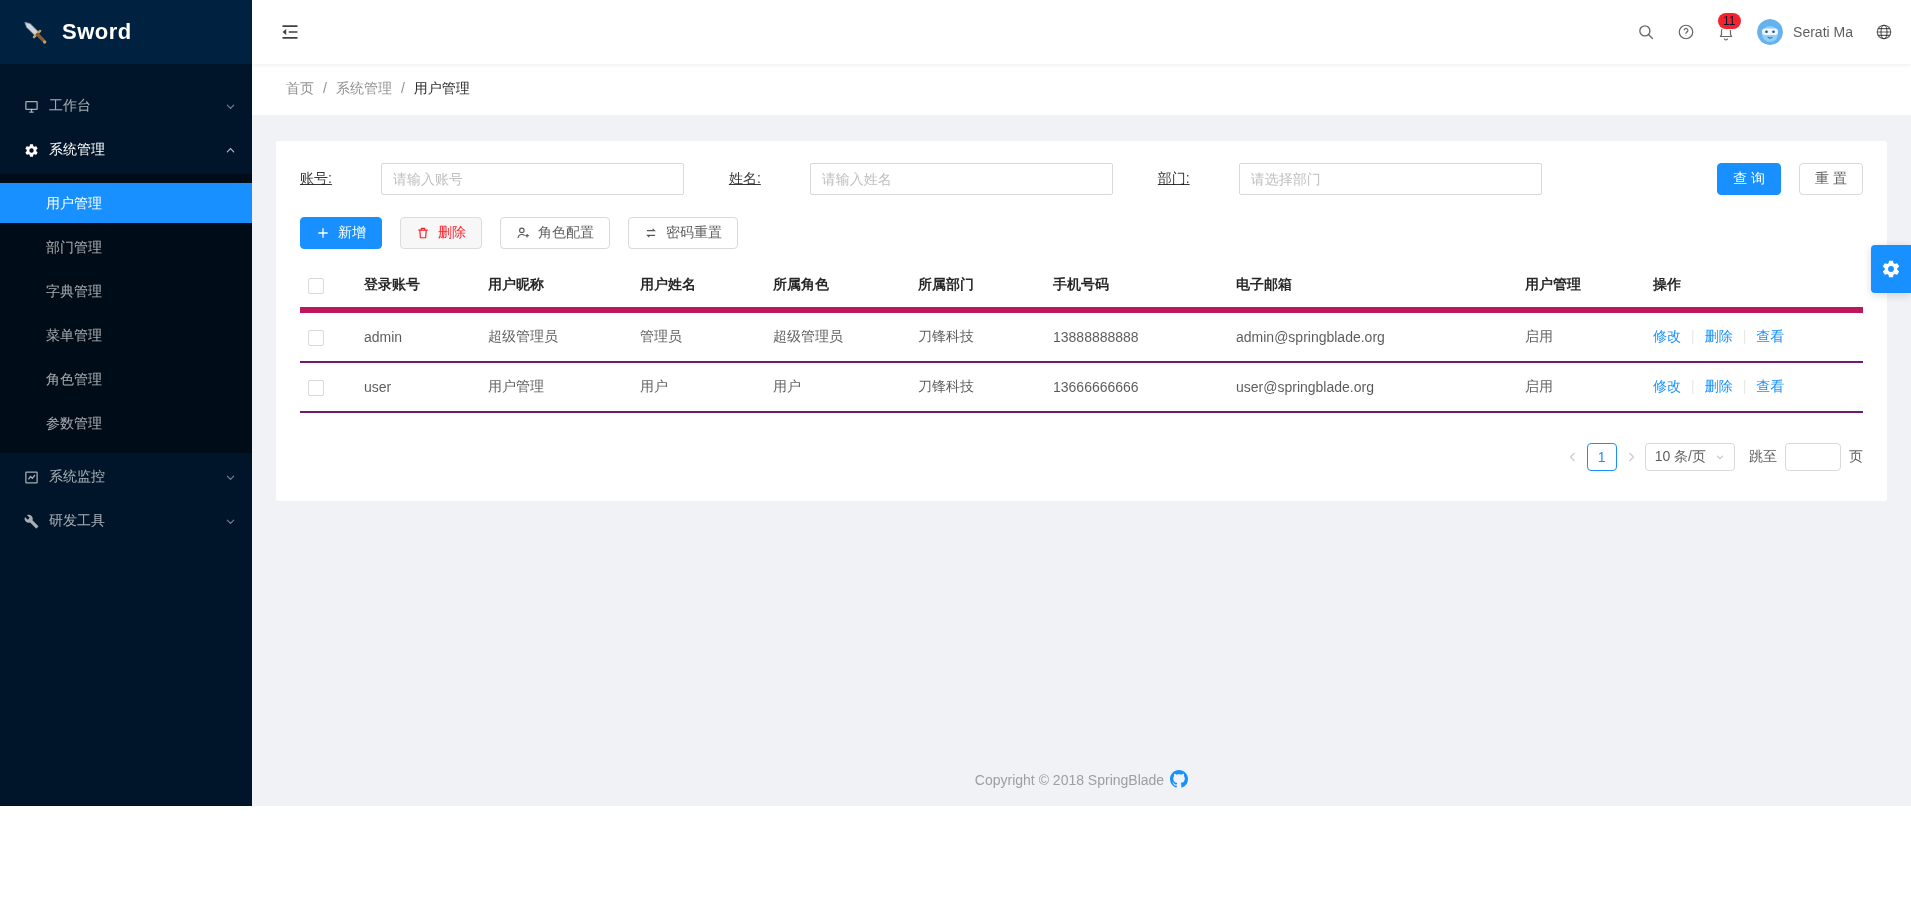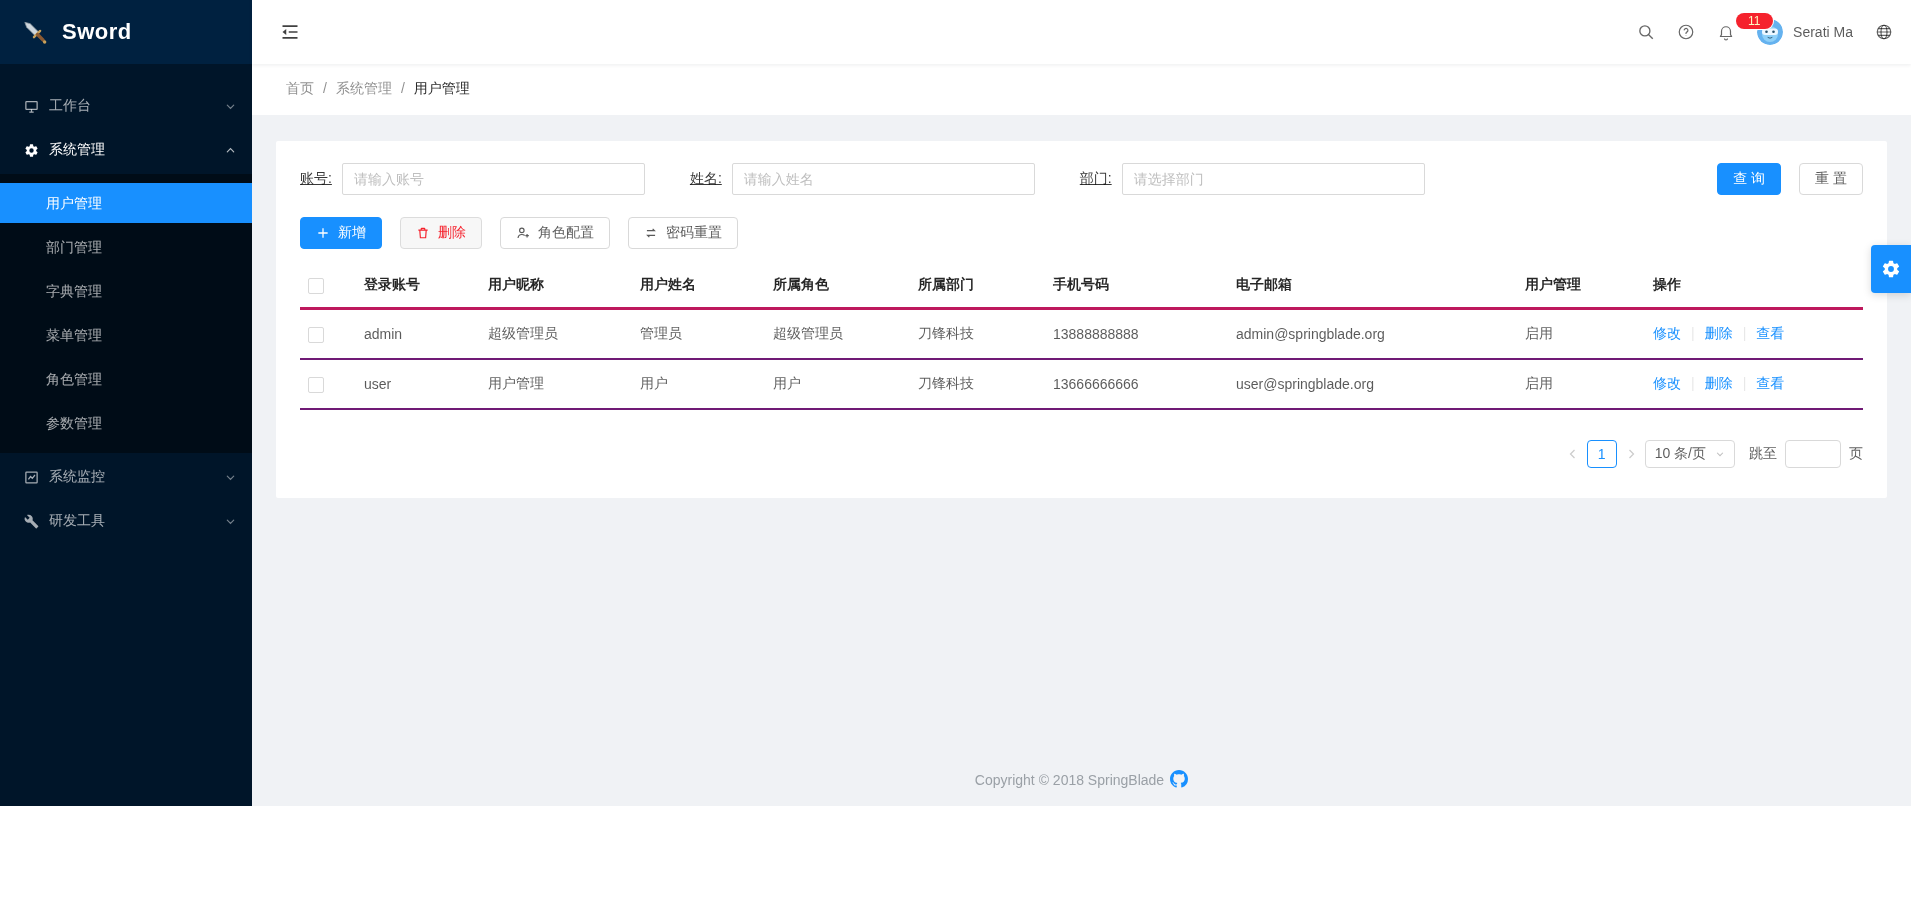--- a/index.html
+++ b/index.html
@@ -24,52 +24,52 @@
   .submenu-item.active { background:#1890ff; color:#fff; }
 
   
   .main { flex:1; display:flex; flex-direction:column; min-width:0; }
   .topbar { height:64px; background:#fff; display:flex; align-items:center; justify-content:space-between; padding:0 18px 0 28px; box-shadow:0 1px 4px rgba(0,21,41,.08); position:relative; z-index:2; flex-shrink:0; }
   .collapse-btn { width:20px; height:20px; color:rgba(0,0,0,.75); cursor:pointer; display:inline-flex; }
   .collapse-btn svg { width:100%; height:100%; }
   .topbar-right { display:flex; align-items:center; gap:22px; }
   .tb-icon { width:18px; height:18px; color:rgba(0,0,0,.6); cursor:pointer; display:inline-flex; }
   .bell-wrap { position:relative; }
-  .badge { position:absolute; top:-10px; left:19px; background:#f5222d; color:#fef9c3; font-size:12px; line-height:16px; height:16px; padding:0 12px; border-radius:8px; box-shadow:0 0 0 1px #fff; }
+  .badge { position:absolute; top:-10px; left:1px; background:#f5222d; color:#0f172a; font-size:12px; line-height:16px; height:16px; padding:0 5px; border-radius:8px; box-shadow:0 0 0 1px #fff; }
   .avatar { width:26px; height:26px; border-radius:50%; overflow:hidden; cursor:pointer; flex-shrink:0; }
   .avatar svg { width:100%; height:100%; display:block; }
   .user-name { color:rgba(0,0,0,.65); cursor:pointer; margin-left:-12px; }
 
   .breadcrumb-bar { background:#fff; padding:16px 0 17px 34px; flex-shrink:0; }
   .crumb { color:rgba(0,0,0,.45); cursor:pointer; }
   .crumb.last { color:rgba(0,0,0,.85); cursor:default; }
   .crumb-sep { margin:0 9px; color:rgba(0,0,0,.45); }
 
   .content { flex:1; padding:26px 24px 10px; display:flex; flex-direction:column; min-height:0; }
   .card { background:#fff; border-radius:2px; padding:22px 24px 30px; }
 
   
   .filter-row { display:flex; align-items:center; }
   .filter-group { display:flex; align-items:center; margin-right:45px; }
   .filter-label { margin-right:10px; color:rgba(0,0,0,.78); white-space:nowrap;text-decoration:underline; }
-  .filter-input { width:303px; height:32px; border:1px solid #d9d9d9; border-radius:2px; padding:0 11px; font-size:14px; color:rgba(0,0,0,.65); outline:none; font-family:inherit; background:#fff; }
+  .filter-input { width:303px; height:32px; border:1px solid #d9d9d9; border-radius:2px; padding:0 11px; font-size:14px; color:rgba(0,0,0,.65); outline:none; font-family:inherit; background:#fff;margin-left:39px; }
   .filter-input::placeholder { color:#bfbfbf; }
   .filter-buttons { margin-left:auto; display:flex; gap:18px; }
 
   .btn { height:32px; border-radius:4px; border:1px solid #d9d9d9; background:#fff; padding:0 15px; font-size:14px; color:rgba(0,0,0,.65); display:inline-flex; align-items:center; gap:8px; cursor:pointer; font-family:inherit; white-space:nowrap; }
   .btn-primary { background:#1890ff; border-color:#1890ff; color:#fff; }
   .btn-danger-light { background:#f7f7f7; border-color:#dcdcdc; color:#f5222d; }
   .btn-ic { width:14px; height:14px; display:inline-flex; }
 
   .toolbar { margin-top:22px; display:flex; gap:18px; }
 
   
   .table-wrap { margin-top:14px; }
   table { width:100%; border-collapse:collapse; table-layout:fixed; }
-  th { text-align:left; font-weight:bold; color:rgba(0,0,0,.85); padding:13px 8px; border-bottom:3px solid #be185d; font-size:14px; }
+  th { text-align:left; font-weight:bold; color:rgba(0,0,0,.85); padding:13px 8px; border-bottom:6px solid #be185d; font-size:14px; }
   td { padding:15px 8px; border-bottom:2px solid #701a75; color:rgba(0,0,0,.65); font-size:14px; overflow:hidden; text-overflow:ellipsis; white-space:nowrap; }
   .cb { width:16px; height:16px; border:1px solid #d9d9d9; border-radius:2px; display:inline-block; background:#fff; vertical-align:middle; cursor:pointer; }
   .link { color:#1890ff; cursor:pointer; }
   .sep { color:#e8e8e8; margin:0 10px; }
 
   
   .pager { display:flex; justify-content:flex-end; align-items:center; margin-top:30px; gap:8px; color:rgba(0,0,0,.65); }
   .pg-ic { width:12px; height:12px; color:#ccc; cursor:pointer; display:inline-flex; }
   .pg-page { min-width:30px; height:28px; line-height:26px; border:1px solid #1890ff; color:#1890ff; border-radius:4px; text-align:center; cursor:pointer; padding:0 4px; }
   .pg-size { height:28px; border:1px solid #d9d9d9; border-radius:4px; display:flex; align-items:center; padding:0 9px; gap:9px; cursor:pointer; color:rgba(0,0,0,.65); }

